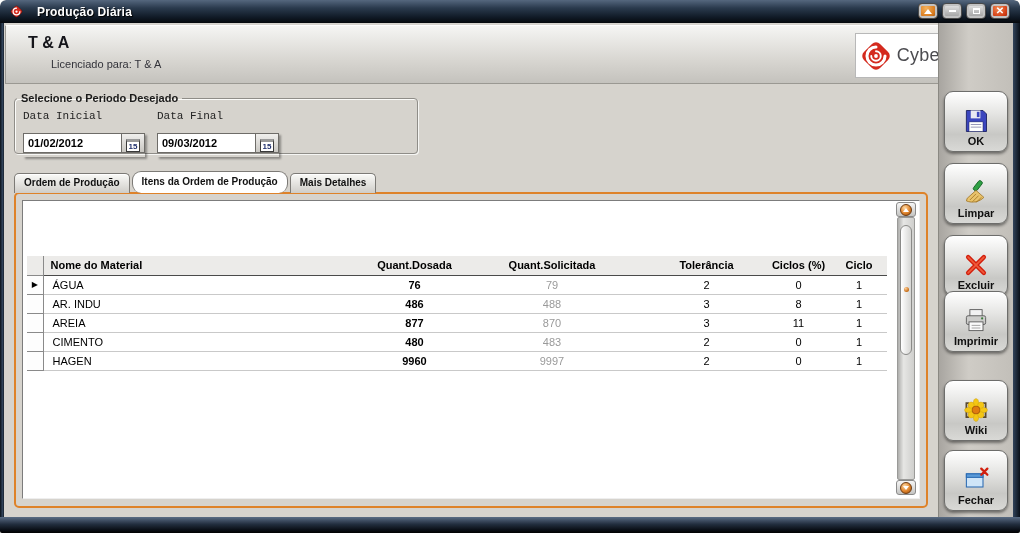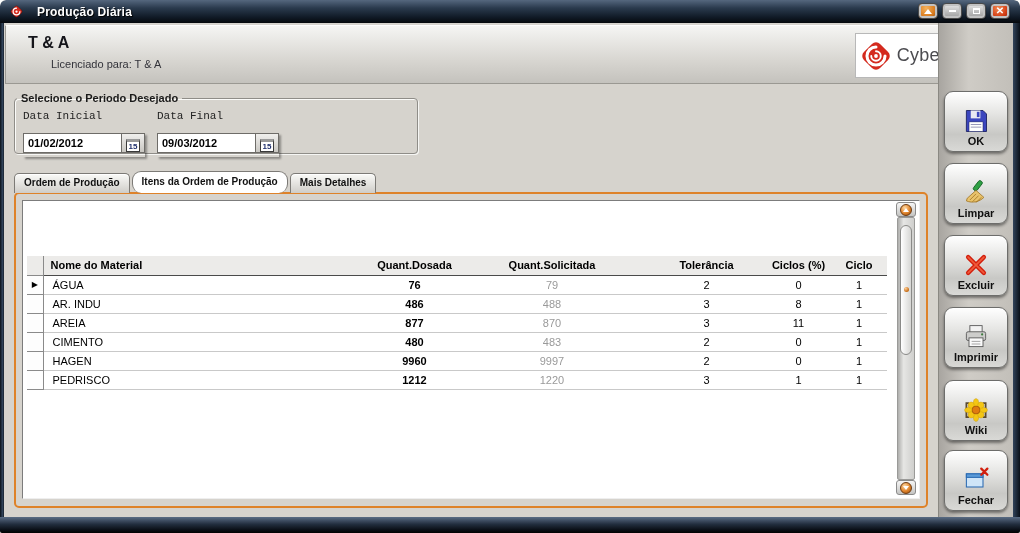--- a/index.html
+++ b/index.html
@@ -112,21 +112,21 @@
 
   
   .side-panel { position:absolute; right:7px; top:23px; width:75px; bottom:16px;
     background:linear-gradient(90deg,#a8a5a0,#cfccc6 40%,#c2bfb9); border-left:1px solid #8a8882; }
   .action-btn { position:absolute; left:5px; width:64px; height:61px; border-radius:9px; border:1px solid #6d6d6b;
     background:linear-gradient(180deg,#ffffff 0%,#e6e6e4 35%,#c8c8c5 72%,#d9d9d6 100%);
     box-shadow:0 2px 3px rgba(0,0,0,.45), inset 0 1px 0 #fff;
     display:flex; flex-direction:column; align-items:center; justify-content:flex-end; padding-bottom:4px; cursor:default; }
   .action-btn svg { width:30px; height:28px; }
   .action-label { font-size:11px; font-weight:bold; color:#101010; font-family:"Liberation Sans",sans-serif; }
-  .ab0{top:68px;} .ab1{top:140px;} .ab2{top:212px;} .ab3{top:284px;} .ab4{top:357px;} .ab5{top:427px;}
+  .ab0{top:68px;} .ab1{top:140px;} .ab2{top:212px;} .ab3{top:268px;} .ab4{top:357px;} .ab5{top:427px;}
 </style>
 </head>
 <body>
 
 <div class="window">
 
   <div class="titlebar">
     <svg class="app-icon" viewBox="0 0 20 20">
       <rect x="4" y="4" width="12" height="12" rx="3" transform="rotate(45 10 10)" fill="#d42a1e" stroke="#7a1006" stroke-width="0.6"></rect>
       <path d="M10 5.5 a4.5 4.5 0 1 0 4.5 4.5" fill="none" stroke="#fff" stroke-width="1.6" stroke-linecap="round"></path>
@@ -258,29 +258,20 @@
             </tr>
             <tr>
               <td class="gutter"></td>
               <td class="c0">HAGEN</td>
               <td class="c1 num">9960</td>
               <td class="c2 num">9997</td>
               <td class="c3 num">2</td>
               <td class="c4 num">0</td>
               <td class="c5 num">1</td>
             </tr>
-            <tr>
-              <td class="gutter"></td>
-              <td class="c0">PEDRISCO</td>
-              <td class="c1 num">1212</td>
-              <td class="c2 num">1220</td>
-              <td class="c3 num">3</td>
-              <td class="c4 num">1</td>
-              <td class="c5 num">1</td>
-            </tr>
           </tbody>
       </table>
       <div class="vscroll">
         <button class="sb-btn up">
           <span class="sb-ball">
               <span class="t-up"></span>
             </span>
         </button>
         <div class="sb-track">
           <div class="sb-thumb"></div>

